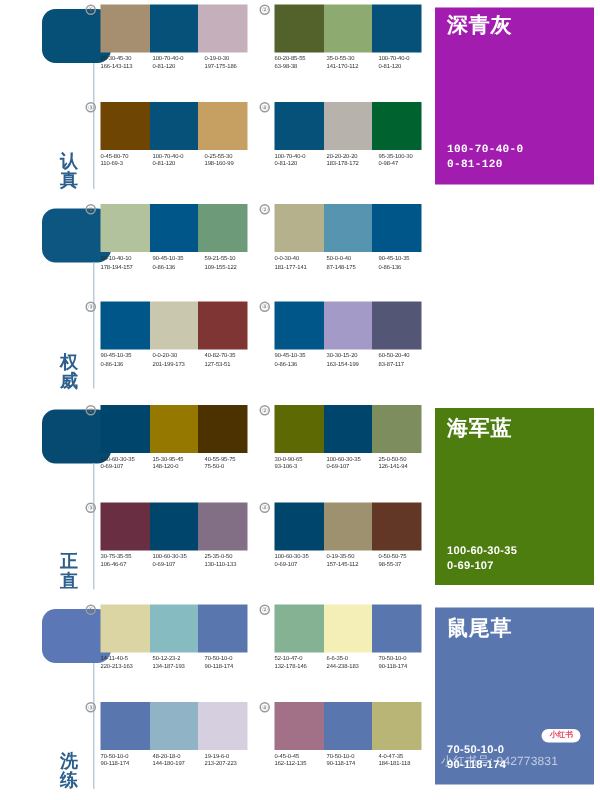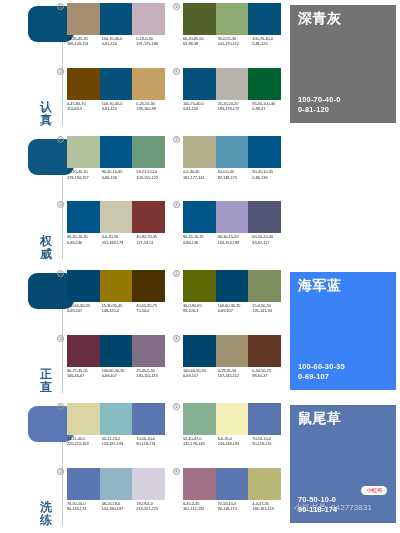--- a/index.html
+++ b/index.html
@@ -184,21 +184,21 @@
           <div class="chip" style="background-color: rgb(0, 98, 47);"></div>
         </div>
         <div class="codes">
           <div class="code"><span>100-70-40-0</span><span class="rgb">0-81-120</span></div>
           <div class="code"><span>20-20-20-20</span><span class="rgb">183-178-172</span></div>
           <div class="code"><span>95-35-100-30</span><span class="rgb">0-98-47</span></div>
         </div>
       </div>
     </div>
 
-    <div class="feature" style="background-color: #737373;">
+    <div class="feature" style="background-color: #a21caf; font-family: Liberation Mono, monospace;">
       <div class="fname">深青灰</div>
       <div class="fcodes">
         <span>100-70-40-0</span>
         <span class="rgb">0-81-120</span>
       </div>
     </div>
   </div>
 
   <div class="section">
     <div class="left-col">
@@ -331,21 +331,21 @@
           <div class="chip" style="background-color: rgb(98, 55, 37);"></div>
         </div>
         <div class="codes">
           <div class="code"><span>100-60-30-35</span><span class="rgb">0-69-107</span></div>
           <div class="code"><span>0-19-35-50</span><span class="rgb">157-145-112</span></div>
           <div class="code"><span>0-50-50-75</span><span class="rgb">98-55-37</span></div>
         </div>
       </div>
     </div>
 
-    <div class="feature" style="background-color: #3b82f6;">
+    <div class="feature" style="background-color: #4d7c0f;">
       <div class="fname">海军蓝</div>
       <div class="fcodes">
         <span>100-60-30-35</span>
         <span class="rgb">0-69-107</span>
       </div>
     </div>
   </div>
 
   <div class="section">
     <div class="left-col">

